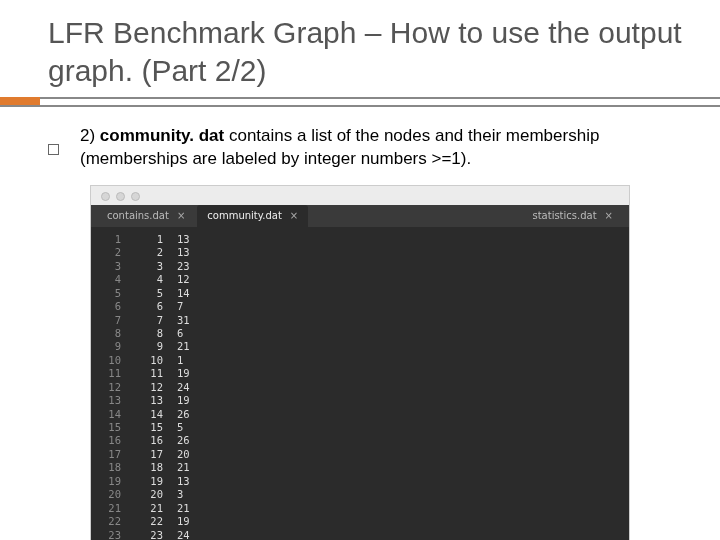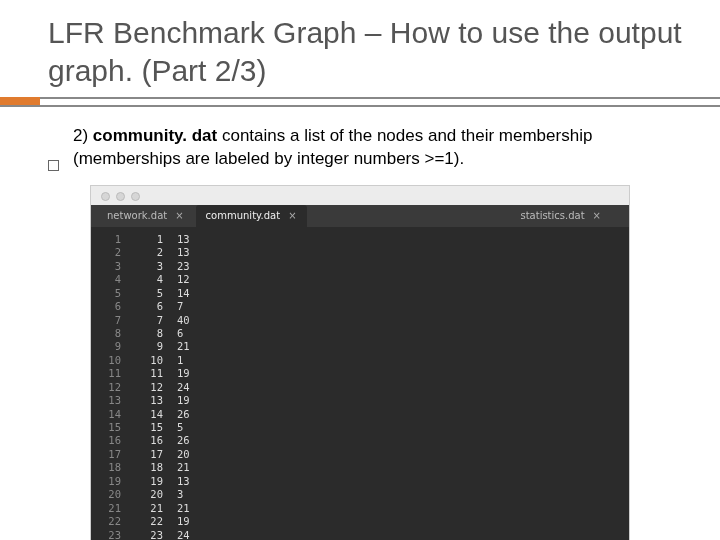--- a/index.html
+++ b/index.html
@@ -33,22 +33,22 @@
   }
   .accent {
     position: absolute; left: 0; top: 0; width: 40px; height: 10px;
     background: #e07b2e;
   }
   .body {
     padding: 16px 48px 0 48px;
   }
   .bullet-row {
     display: flex;
-    align-items: flex-end;
-    gap: 14px;
+    align-items: center;
+    gap: 21px;
   }
   .bullet-box {
     width: 11px; height: 11px;
     border: 1.5px solid #666;
     margin-top: 4px;
     flex: none;
   }
   .bullet-text {
     font-size: 17px;
     color: #000;
@@ -77,42 +77,42 @@
     font-size:10px;
     color:#bbb;
     background:#3a3a3a;
     border-top-left-radius:3px;
     border-top-right-radius:3px;
     font-family: "DejaVu Sans", Arial, sans-serif;
   }
   .tab.active { background:#2b2b2b; color:#eee; font-weight:normal; }
   .tab .x { color:#aaa; font-size:10px; }
   .tabbar-spacer { flex:1; }
-  .tab-right { padding-right:28px; }
+  .tab-right { padding-right:16px; }
   .code {
     background:#2b2b2b;
     color:#ccc;
     font-family: "DejaVu Sans Mono", Menlo, Consolas, monospace;
     font-size:10.5px;
     line-height:1.28;
     padding:6px 0 4px 0;
     height: 348px;
     overflow:hidden;
   }
   .code-row { display:flex; }
   .ln {
     width:40px; text-align:right; color:#888; padding-right:10px;
   }
   .c1 { width:40px; text-align:right; color:#ddd; padding-right:8px;}
   .c2 { width:40px; text-align:left; color:#ddd; padding-left:6px;}
 </style>
 </head>
 <body>
 
-<div class="title">LFR Benchmark Graph – How to use the output graph. (Part 2/3)</div>
+<div class="title">LFR Benchmark Graph – How to use the output graph. (Part 2/2)</div>
 
 <div class="rule-wrap">
   <div class="rule-top"></div>
   <div class="accent"></div>
   <div class="rule-bot"></div>
 </div>
 
 <div class="body">
   <div class="bullet-row">
     <div class="bullet-box"></div>
@@ -122,21 +122,21 @@
   </div>
 
   <div class="editor">
     <div class="dots">
       <div class="dot"></div>
       <div class="dot"></div>
       <div class="dot"></div>
     </div>
     <div class="tabbar">
       <div class="tab">
-        <span>network.dat</span>
+        <span>contains.dat</span>
         <span class="x">×</span>
       </div>
       <div class="tab active">
         <span>community.dat</span>
         <span class="x">×</span>
       </div>
       <div class="tabbar-spacer"></div>
       <div class="tab tab-right">
         <span>statistics.dat</span>
         <span class="x">×</span>
@@ -169,21 +169,21 @@
           <div class="c2">14</div>
         </div>
         <div class="code-row">
           <div class="ln">6</div>
           <div class="c1">6</div>
           <div class="c2">7</div>
         </div>
         <div class="code-row">
           <div class="ln">7</div>
           <div class="c1">7</div>
-          <div class="c2">40</div>
+          <div class="c2">31</div>
         </div>
         <div class="code-row">
           <div class="ln">8</div>
           <div class="c1">8</div>
           <div class="c2">6</div>
         </div>
         <div class="code-row">
           <div class="ln">9</div>
           <div class="c1">9</div>
           <div class="c2">21</div>

